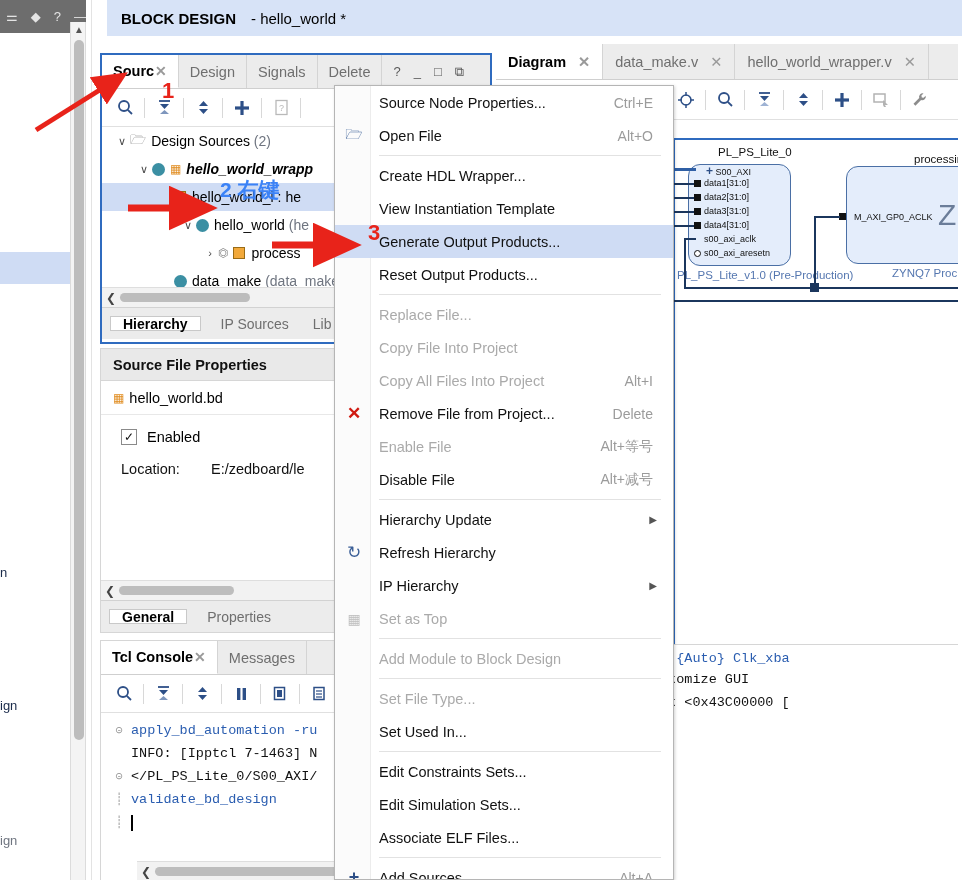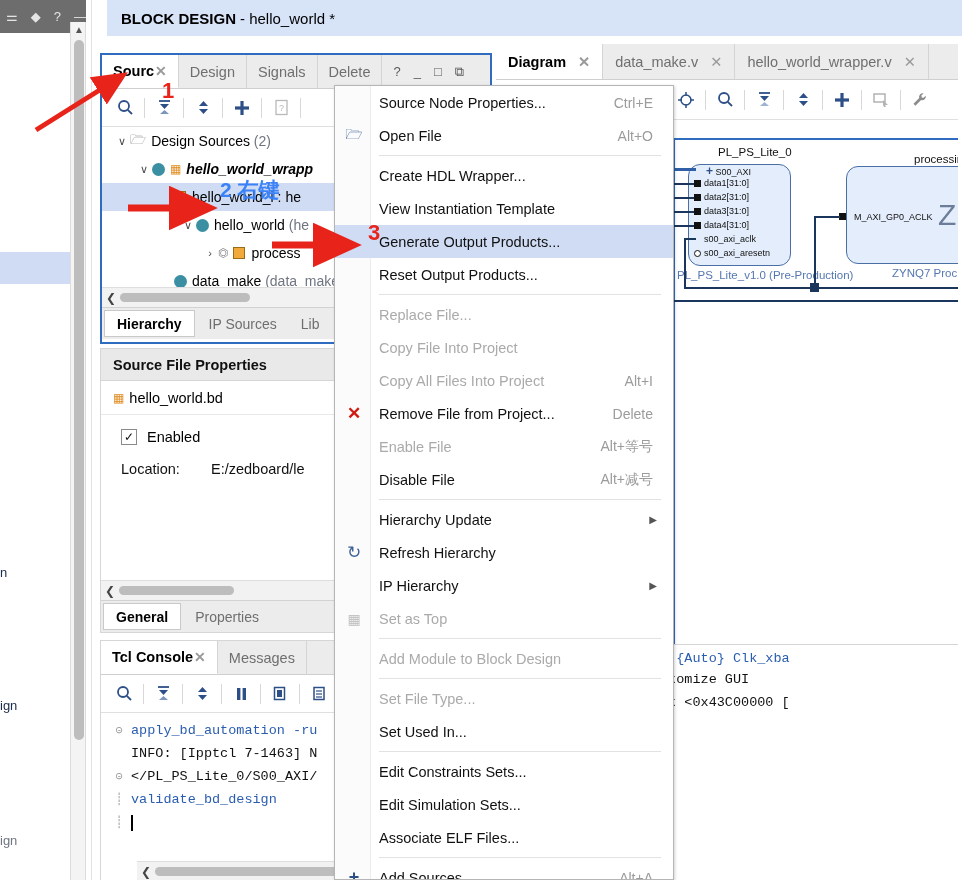--- a/index.html
+++ b/index.html
@@ -42,21 +42,21 @@
   }
   .strip-edge { position: absolute; left: 86px; top: 0; width: 6px; height: 880px; background: #ffffff; border-right: 1px solid #e3e3e3;}
 
   
   .banner {
     position: absolute; left: 107px; top: 0; width: 870px; height: 36px;
     background: #d7e3f7; color: #000; display: flex; align-items: center;
     padding-left: 14px; font-size: 15px;
   }
   .banner b { font-weight: bold; margin-right: 4px; }
-  .banner .sub { font-weight: normal; }
+  .banner .sub { font-weight: normal; margin-left: 11px; }
 
   
   .dock { position: absolute; left: 92px; top: 36px; width: 404px; height: 844px; background: #fff; }
 
   
   .sources-panel {
     position: absolute; left: 8px; top: 17px; width: 392px; height: 291px;
     border: 2px solid #2f6bbf; background: #fff;
   }
   .tabrow {
@@ -97,21 +97,21 @@
 
   .hscroll-row {
     position: relative; height: 20px; background: #f2f2f2; border-top: 1px solid #dedede;
     display: flex; align-items: center;
   }
   .hscroll-row .la { width: 18px; text-align: center; color: #444; font-size: 12px; }
   .hscroll-row .thumb { height: 9px; background: #bdbdbd; border-radius: 5px; }
 
   .bottom-tabs { display: flex; align-items: stretch; height: 32px; background: #ececec; border-top: 1px solid #d2d2d2; }
   .btab { display: flex; align-items: center; padding: 0 12px; font-size: 14px; color: #6f6f6f; }
-  .btab.active { background: #fff; color: #000; font-weight: bold; border: 1px solid #c9c9c9; margin: 2px; }
+  .btab.active { background: #fff; color: #000; font-weight: bold; border: 1px solid #c9c9c9; margin: 8px; }
 
   
   .props-panel { position: absolute; left: 8px; top: 312px; width: 392px; height: 285px; border: 1px solid #d6d6d6; background: #fff; }
   .panel-head { height: 32px; background: #e9e9e9; border-bottom: 1px solid #d6d6d6; display: flex; align-items: center; padding-left: 12px; font-size: 14.5px; font-weight: bold; color: #111; }
   .file-row { height: 34px; display: flex; align-items: center; padding-left: 12px; font-size: 14.5px; background: #fff; border-bottom: 1px solid #e8e8e8; }
   .props-body { padding: 14px 0 0 20px; font-size: 14.5px; }
   .chkline { display: flex; align-items: center; gap: 10px; margin-bottom: 16px; }
   .chkbox { width: 16px; height: 16px; border: 1px solid #8a8a8a; background: #fff; display: flex; align-items: center; justify-content: center; font-size: 12px; color: #111; }
   .kvline { display: flex; font-size: 14.5px; }
   .kvline .k { width: 90px; color: #111; }

